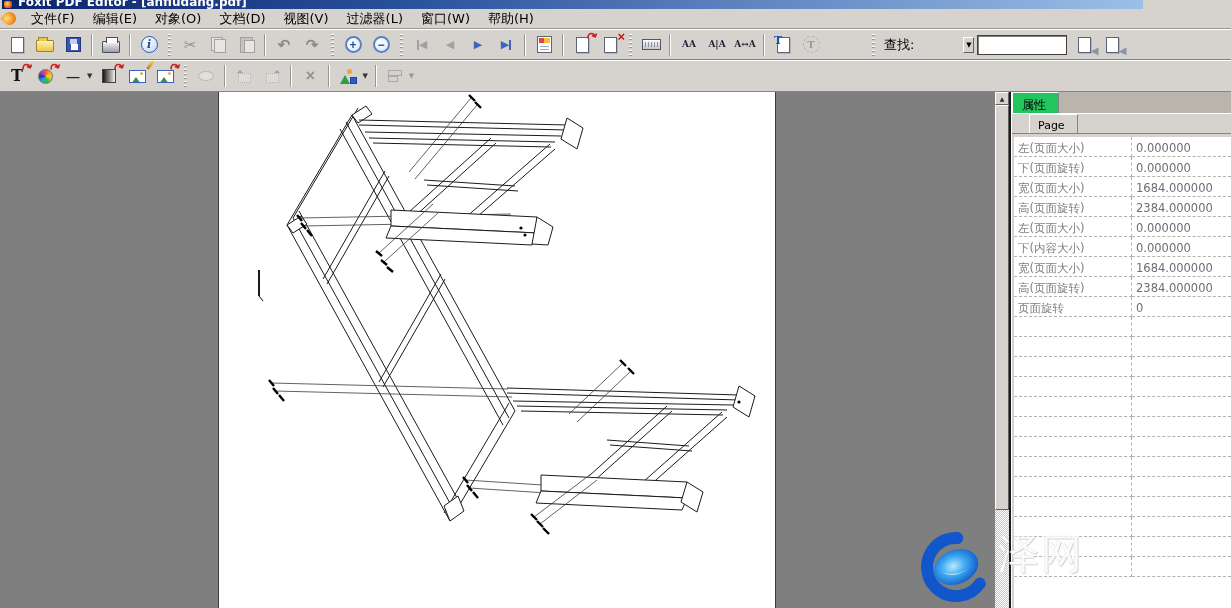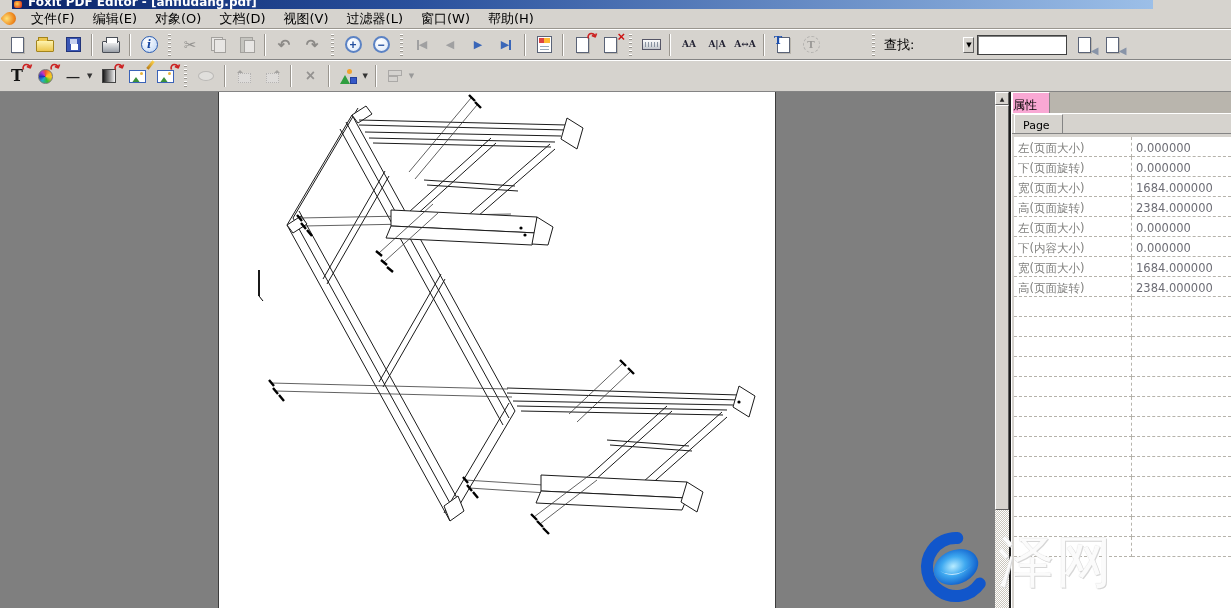--- a/index.html
+++ b/index.html
@@ -1,20 +1,20 @@
 <!DOCTYPE html>
 <html><head>
 <meta charset="utf-8">
 <style>
   *{box-sizing:border-box;margin:0;padding:0}
   html,body{width:1231px;height:608px;overflow:hidden}
   body{position:relative;font-family:"DejaVu Sans","Liberation Sans",sans-serif;background:#d6d3ce;font-size:12px}
 
   
-  #titlebar{position:absolute;left:12px;top:0;width:1141px;height:9px;background:linear-gradient(90deg,#0a246a 0%,#29509c 35%,#9cbfe8 100%);overflow:hidden}
+  #titlebar{position:absolute;left:2px;top:0;width:1141px;height:9px;background:linear-gradient(90deg,#0a246a 0%,#29509c 35%,#9cbfe8 100%);overflow:hidden}
   .ticon{position:absolute;left:2px;top:1px;width:8px;height:7px;background:radial-gradient(circle at 40% 40%,#ffd24a,#d9381e 80%);border-radius:2px}
   .ttxt{position:absolute;left:16px;top:-5px;color:#fff;font-weight:bold;font-size:12px;white-space:nowrap}
 
   
   #menubar{position:absolute;left:0;top:9px;width:1231px;height:20px;background:#d6d3ce;display:flex;align-items:center;border-bottom:1px solid #9a968f}
   .micon{width:13px;height:13px;margin:0 6px 0 3px;background:radial-gradient(circle at 35% 35%,#ffe27a,#ef8a1f 60%,#c45510);border-radius:2px 60% 60% 60%;transform:rotate(-45deg)}
   .mitem{padding:2px 9px;font-size:13px;color:#000;white-space:nowrap}
 
   
   .tbar{position:absolute;left:0;width:1231px;background:#d6d3ce;border-top:1px solid #fff;border-bottom:1px solid #848484;display:flex;align-items:center;padding-left:3px}
@@ -100,36 +100,36 @@
   #vscroll{position:absolute;left:995px;top:0;width:14px;height:516px;
     background-image:linear-gradient(45deg,#fff 25%,transparent 25%,transparent 75%,#fff 75%),linear-gradient(45deg,#fff 25%,#cac6bd 25%,#cac6bd 75%,#fff 75%);
     background-size:2px 2px;background-position:0 0,1px 1px}
   .sbtn{position:absolute;top:0;left:0;width:14px;height:13px;background:#d6d3ce;border:1px solid;border-color:#fff #5f5f5f #5f5f5f #fff;font-size:6px;line-height:11px;text-align:center;color:#222}
   .sthumb{position:absolute;top:13px;left:0;width:14px;height:405px;background:#d6d3ce;border:1px solid;border-color:#fff #5f5f5f #5f5f5f #fff}
   #splitter{position:absolute;left:1009px;top:0;width:2px;height:516px;background:#1c1c1c}
 
   
   #panel{position:absolute;left:1011px;top:0;width:220px;height:516px;background:#d6d3ce;border-left:1px solid #fff;overflow:hidden}
   .ptitle-bar{height:22px;display:flex;background:#b9b5ad;border-bottom:1px solid #fff}
-  .ptitle{background:#f9a8d4;padding:4px 12px 0 0;font-size:12px;color:#000;border-right:1px solid #848484;border-top:1px solid #fff;border-left:1px solid #fff}
-  .ptab-bar{height:20px;display:flex;background:#d6d3ce;border-bottom:1px solid #848484;padding-left:2px}
+  .ptitle{background:#22c55e;padding:4px 12px 0 9px;font-size:12px;color:#000;border-right:1px solid #848484;border-top:1px solid #fff;border-left:1px solid #fff}
+  .ptab-bar{height:20px;display:flex;background:#d6d3ce;border-bottom:1px solid #848484;padding-left:17px}
   .ptab{font-size:11px;padding:4px 12px 0 8px;border-right:1px solid #848484;border-left:1px solid #fff;border-top:1px solid #fff}
   .ghead{display:flex;height:18px;margin:5px 0 0 2px}
   .gh{font-size:12px;color:#000;padding:1px 4px 0;background:#d6d3ce;border:1px solid;border-color:#fff #5f5f5f #5f5f5f #fff}
   .gh.n{width:106px}
   .gh.v{flex:1}
   #grows{position:absolute;left:2px;right:0;top:45px;bottom:0;background:#fff}
   .grow{display:flex;height:20px;background:#fff}
   .gc{font-size:11.5px;padding:4px 0 0 4px;border-bottom:1px dashed #b6b3ab;overflow:hidden;white-space:nowrap}
   .gc.n{width:118px;border-right:1px dashed #b6b3ab;color:#80807e}
   .gc.v{flex:1;color:#6d6d75}
 
   
   #wm-logo{position:absolute;left:914px;top:525px;z-index:60;pointer-events:none}
-  #wm-text{position:absolute;left:998px;top:534px;z-index:60;pointer-events:none;font-size:56px;line-height:1;letter-spacing:2px;color:rgba(255,255,255,.92);text-shadow:0 0 1px #c9c9c9,1px 1px 0 #d8d8d8}
+  #wm-text{position:absolute;left:998px;top:534px;z-index:60;pointer-events:none;font-size:41px;line-height:1;letter-spacing:2px;color:rgba(255,255,255,.92);text-shadow:0 0 1px #c9c9c9,1px 1px 0 #d8d8d8}
 </style>
 </head>
 <body>
 
 <div id="titlebar">
   <span class="ticon"></span>
   <span class="ttxt">Foxit PDF Editor - [anfiudang.pdf]</span>
 </div>
 
 <div id="menubar">
@@ -436,20 +436,24 @@
         </div>
       <div class="grow">
           <span class="gc n">宽(页面大小)</span>
           <span class="gc v">1684.000000</span>
         </div>
       <div class="grow">
           <span class="gc n">高(页面旋转)</span>
           <span class="gc v">2384.000000</span>
         </div>
       <div class="grow">
+          <span class="gc n">页面旋转</span>
+          <span class="gc v">0</span>
+        </div>
+      <div class="grow">
           <span class="gc n"></span>
           <span class="gc v"></span>
         </div>
       <div class="grow">
           <span class="gc n"></span>
           <span class="gc v"></span>
         </div>
       <div class="grow">
           <span class="gc n"></span>
           <span class="gc v"></span>

